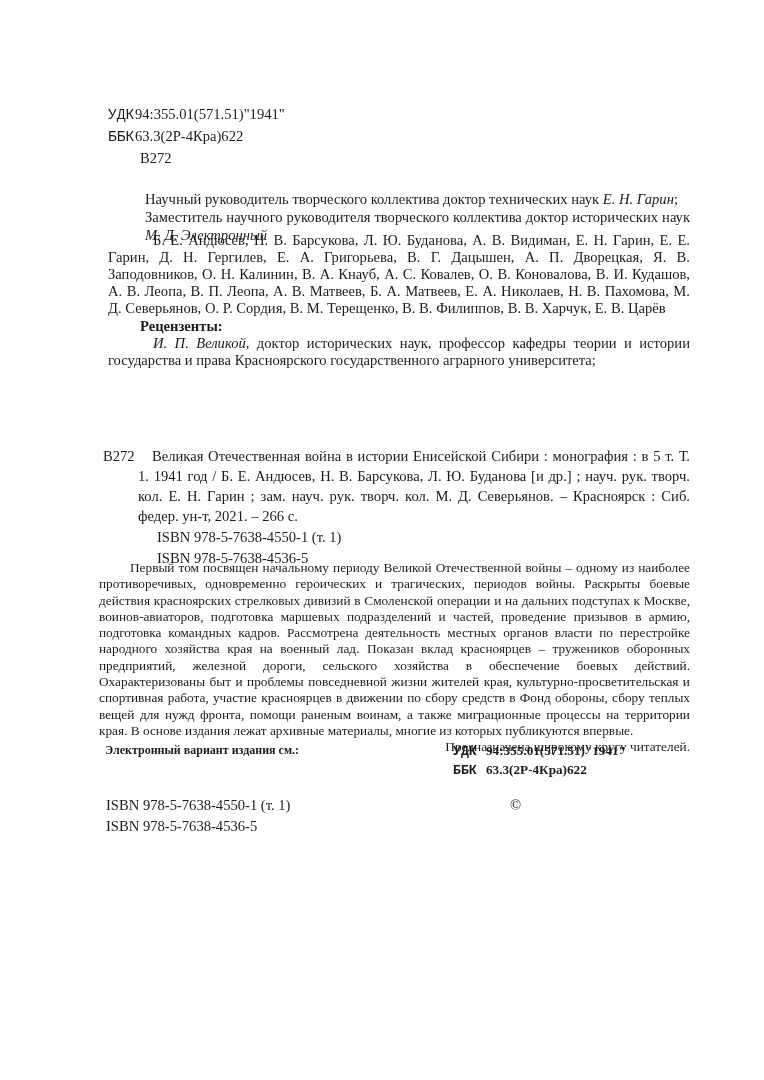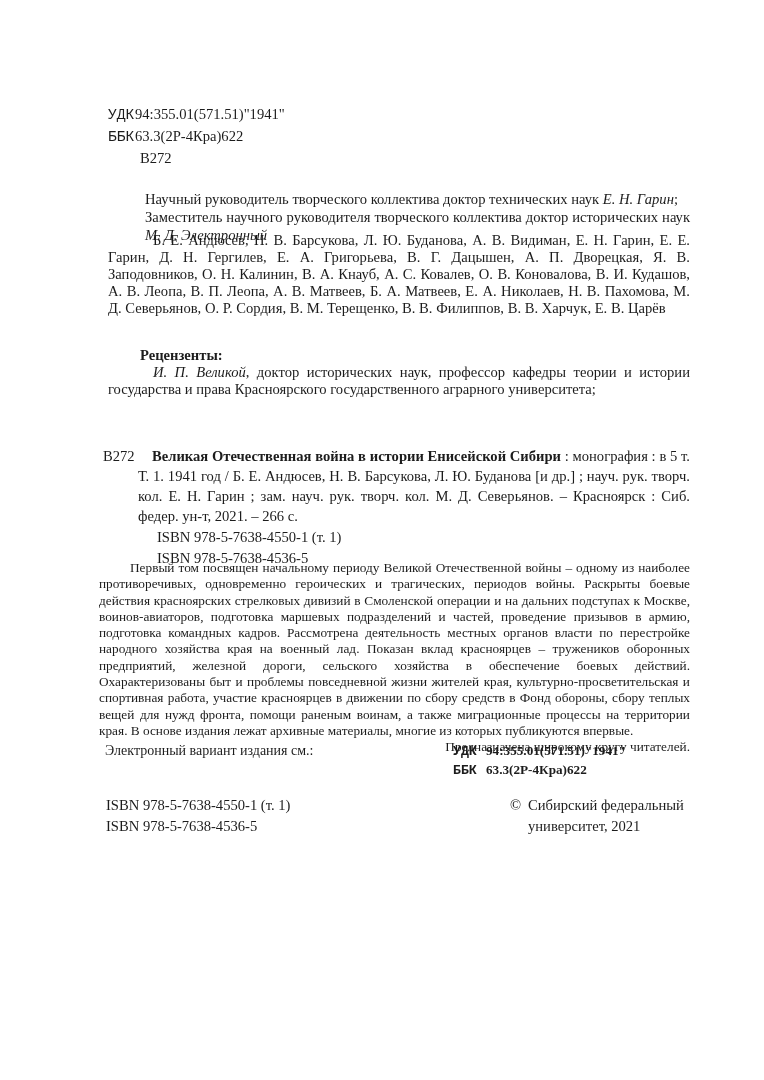--- a/index.html
+++ b/index.html
@@ -7,45 +7,45 @@
     position:relative;
     width:764px;height:1080px;
     background:#ffffff;
     color:#1c1c1c;
     font-family:"Liberation Serif","DejaVu Serif",serif;
     font-size:14.6px;
     overflow:hidden;
   }
   .abs{position:absolute;}
   .seg-i{font-style:italic;}
-  .seg-b{font-weight:bold;margin-top:20px;}
+  .seg-b{font-weight:normal;margin-top:20px;}
   .jus{text-align:justify;hyphens:auto;-webkit-hyphens:auto;}
   p{margin:0;padding:0;text-align:right;}
 
   .sec-udk{left:108px;top:104px;line-height:21px;}
   .udk-label{display:inline-block;width:27px;font-family:Liberation Mono, monospace;}
   .udk-code{margin-left:32px;}
 
   .sec-staff{left:145px;top:168px;width:545px;line-height:18px;margin-top:22px;}
 
   .sec-authors{left:108px;top:232px;width:582px;line-height:17px;}
   .blk-heading{font-weight:bold;margin-left:32px;}
   .indent-p{text-indent:45px;}
 
-  .sec-reviewers{left:108px;top:347px;width:582px;line-height:17px;}
+  .sec-reviewers{left:108px;top:318px;width:582px;line-height:17px;}
 
   .sec-card{left:108px;top:446px;width:582px;line-height:20px;}
   .card-code{position:absolute;left:-5px;top:0;}
   .card-desc{margin-left:30px;text-indent:14px;}
   .card-isbns{margin-left:49px;line-height:20.5px;margin-top:1px;}
 
   .sec-annot{left:99px;top:560px;width:591px;font-size:13.3px;line-height:16.3px;}
   .sec-annot p{text-indent:31px;}
 
-  .f-evariant{left:105px;top:742px;font-weight:normal;font-size:14px;line-height:17.5px;}
+  .f-evariant{left:105px;top:742px;font-weight:bold;font-size:12px;line-height:17.5px;}
   .f-udk{left:453px;top:742px;font-weight:bold;font-size:13.2px;line-height:17.5px;}
   .f-udk .udk-label{width:27px;margin-right:6px;}
   .f-isbn{left:106px;top:795px;line-height:20.5px;}
   .f-copy{left:510px;top:795px;line-height:20.5px;display:flex;}
   .f-copy .csign{width:18px;flex:none;}
 </style>
 </head>
 <body>
 
 <div class="page">
@@ -101,19 +101,15 @@
     </div>
   </div>
 
   <div class="abs f-isbn">
     <div>ISBN 978-5-7638-4550-1 (т. 1)</div>
     <div>ISBN 978-5-7638-4536-5</div>
   </div>
 
   <div class="abs f-copy">
     <span class="csign">©</span>
-    <span>
-      <span>Сибирский федеральный</span><br>
-      <span>университет, 2021</span>
-    </span>
   </div>
 
 </div>
 
 </body></html>

